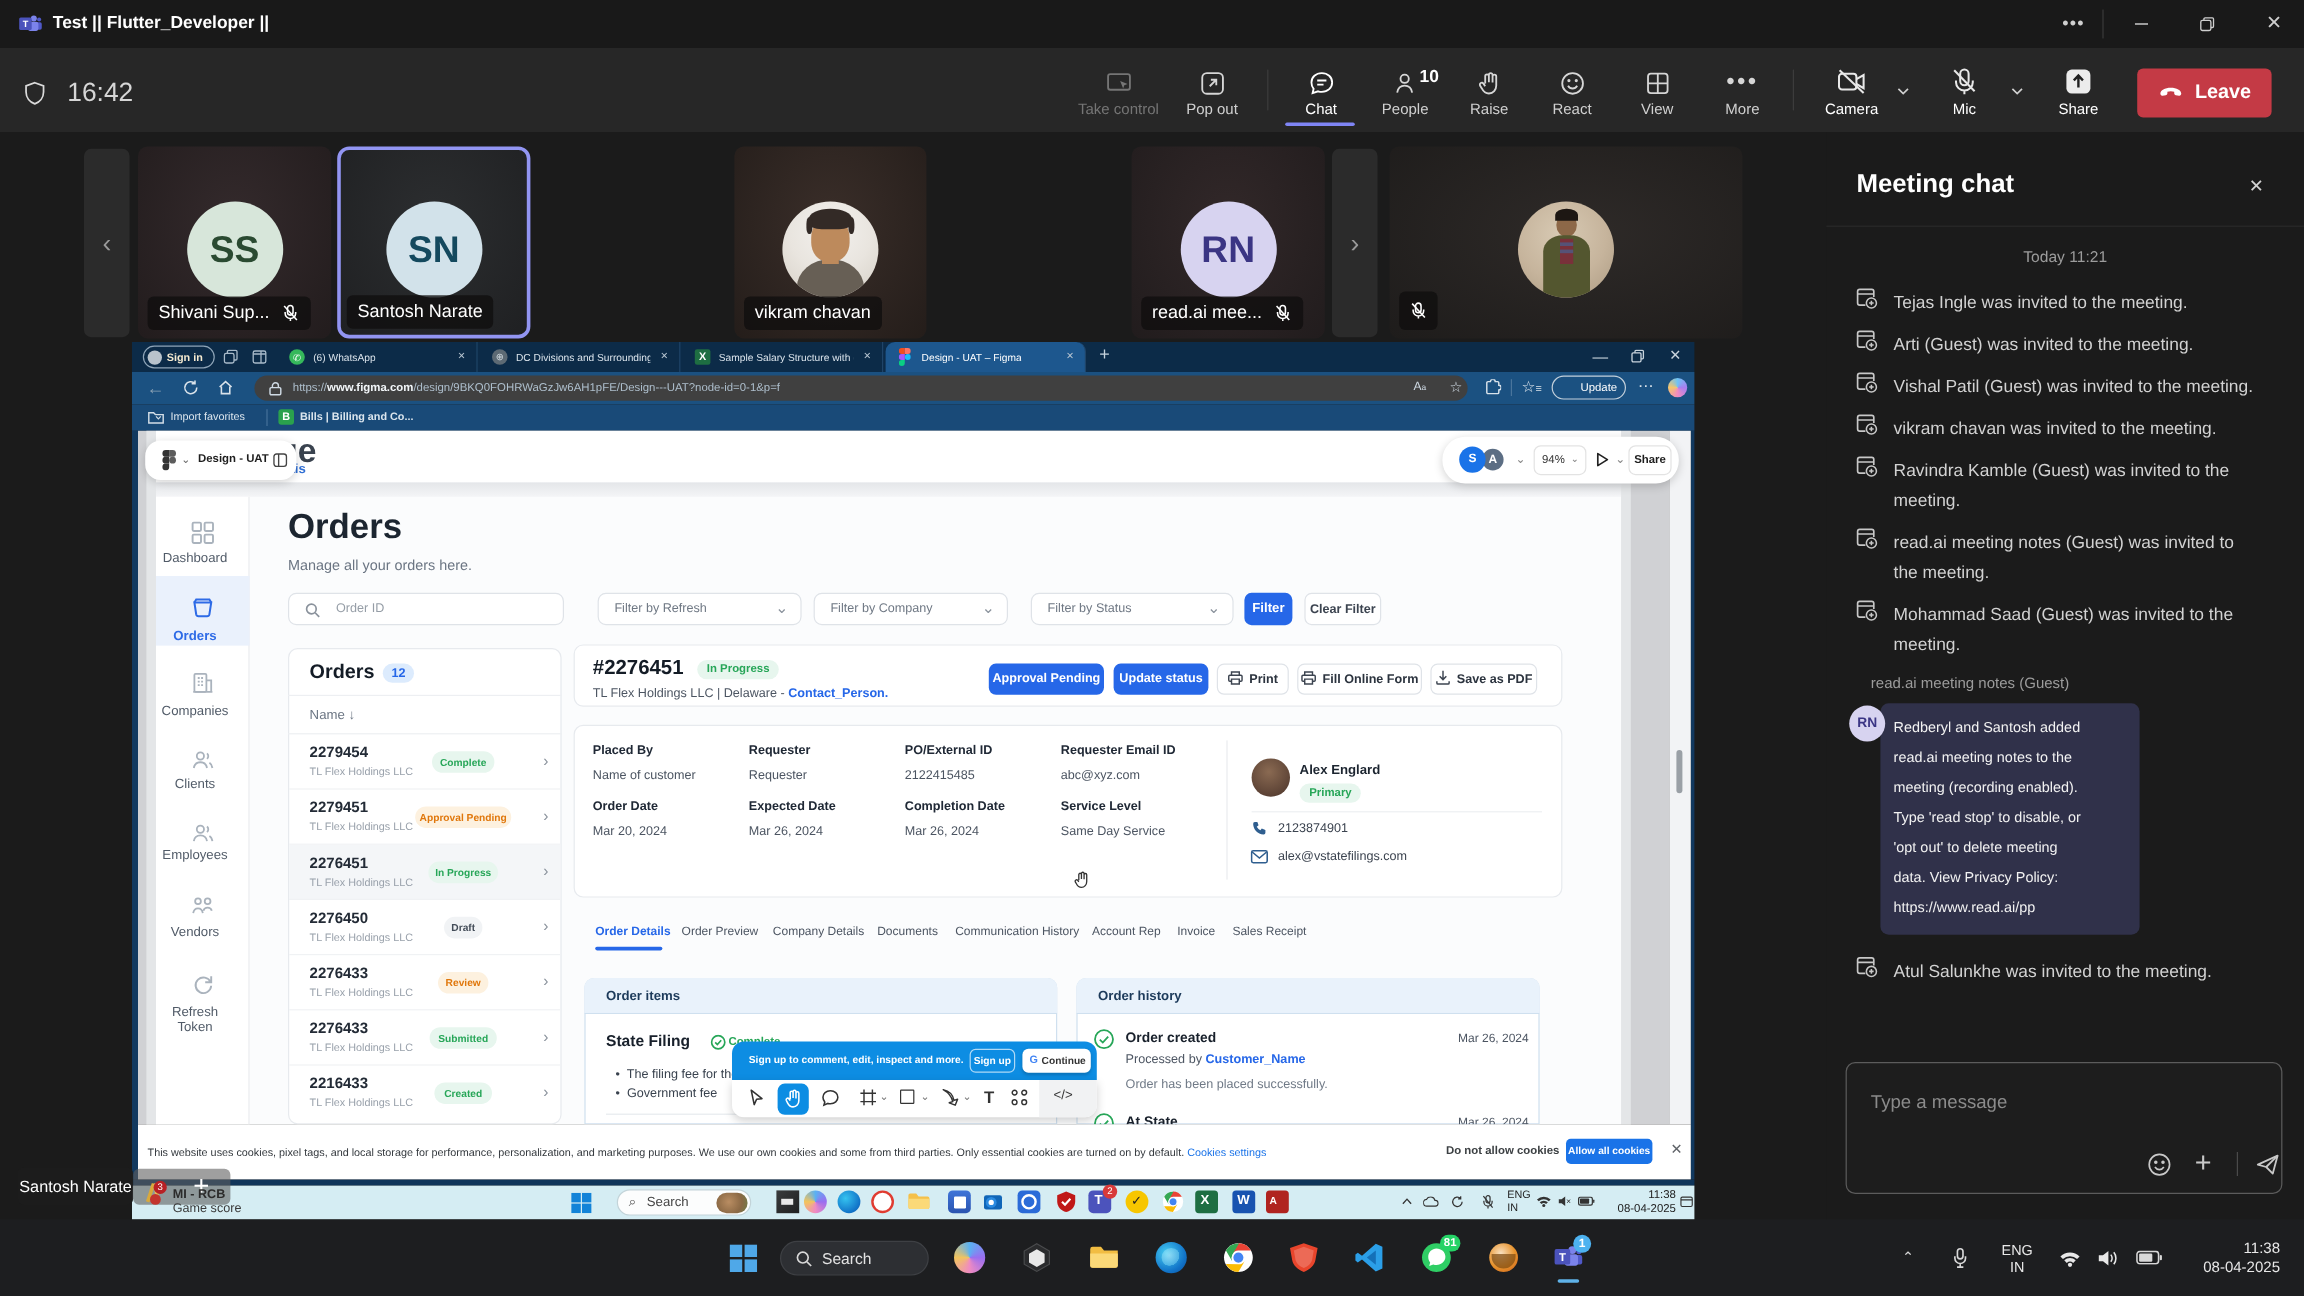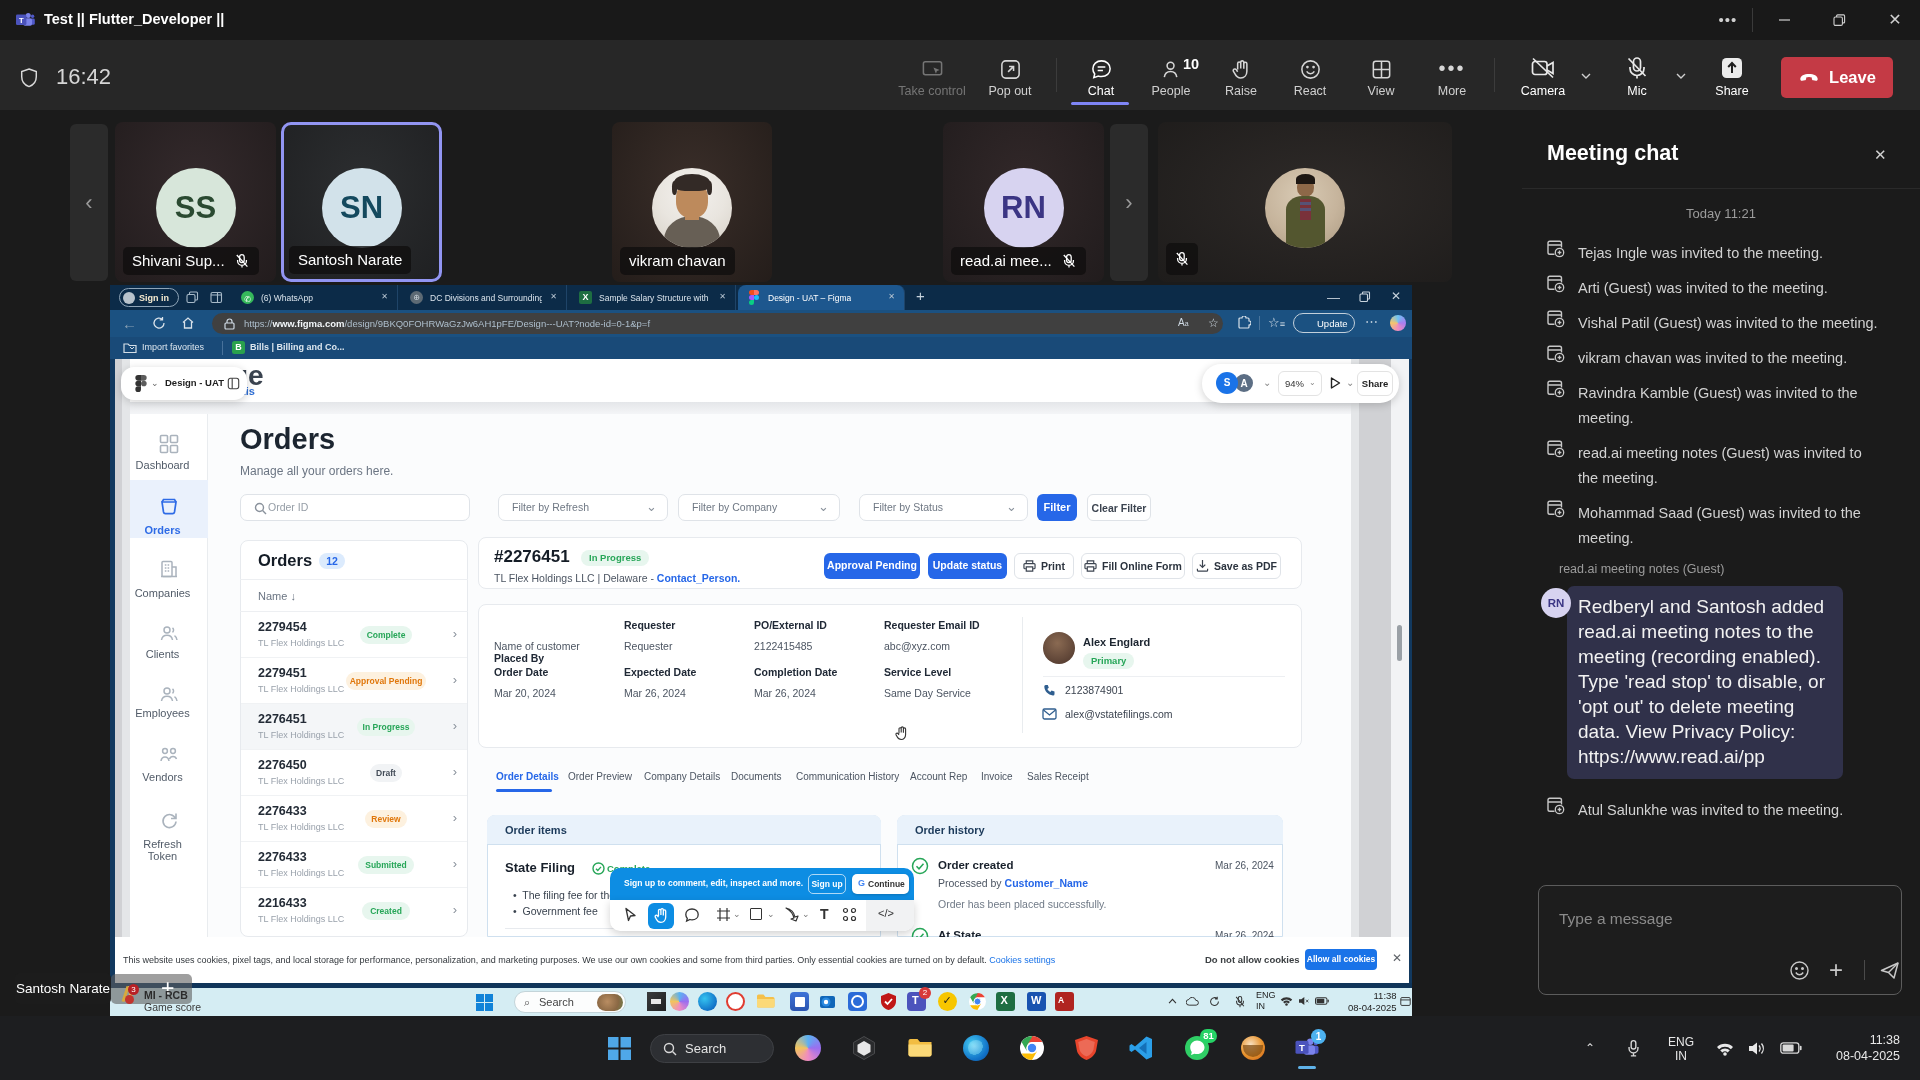--- a/index.html
+++ b/index.html
@@ -28,21 +28,21 @@
 .tile { position:absolute; top:12px; height:160px; border-radius:8px; overflow:hidden; }
 .avatar { position:absolute; left:50%; top:46px; transform:translateX(-50%); width:80px; height:80px; border-radius:50%; text-align:center; line-height:80px; font-size:31px; font-weight:600; }
 .nlabel { position:absolute; left:8px; bottom:7px; background:rgba(16,14,14,.78); border-radius:5px; color:#fff; font-size:15px; padding:5px 9px 6px; display:flex; align-items:center; gap:9px; }
 .chevstrip { position:absolute; top:14px; width:38px; height:157px; background:#2b2b2b; border-radius:6px; color:#9a9a9a; text-align:center; line-height:157px; font-size:22px; }
 
 
 #chat { position:absolute; left:1522px; top:110px; width:398px; height:906px; background:#1b1b1b; }
 #chat h2 { position:absolute; left:25px; top:31px; font-size:21.5px; color:#fff; font-weight:700; }
 .sysmsg { position:absolute; left:56px; width:330px; color:#d2d2d2; font-size:14.5px; line-height:24.5px; }
 .sysicon { position:absolute; left:23px; width:20px; height:20px; }
-#bubble { position:absolute; left:45px; top:476px; width:276px; background:#30314a; border-radius:7px; color:#f2f2f2; font-size:19px; line-height:25px; padding:8px 12px 10px 11px; }
+#bubble { position:absolute; left:45px; top:476px; width:216px; background:#30314a; border-radius:7px; color:#f2f2f2; font-size:12px; line-height:25px; padding:8px 12px 10px 11px; }
 #typebox { position:absolute; left:16px; top:775px; width:364px; height:110px; border:1px solid #5c5c5c; border-radius:8px; background:#1d1d1d; }
 
 
 #share { position:absolute; left:110px; top:285px; width:1302px; height:731px; }
 
 
 #taskbar { position:absolute; left:0; top:1016px; width:1920px; height:64px; background:#1d1e20; }
 .tab { position:absolute; top:0; width:167px; height:25px; border-right:1px solid #1f4468; }
 .sbt { position:absolute; left:0; width:65px; text-align:center; font-size:11px; color:#515b68; }
 .inpt { position:absolute; top:135px; height:27px; background:#fff; border:1px solid #dfe3e8; border-radius:7px; font-size:10.5px; line-height:25px; }
@@ -401,21 +401,21 @@
         </svg>
       <div class="sbt" style="top:479px;">Refresh Token</div>
 
       <div class="abs" style="left:110px;top:64px;font-size:29px;font-weight:700;color:#1c2530;">Orders</div>
       <div class="abs" style="left:110px;top:105px;font-size:12px;color:#6b7583;">Manage all your orders here.</div>
       <div class="inpt" style="left:110px;width:230px;">
         <svg style="position:absolute;left:13px;top:7px" width="13" height="13" viewBox="0 0 13 13" fill="none" stroke="#8a929c" stroke-width="1.4">
             <circle cx="5.5" cy="5.5" r="4"></circle>
             <path d="M8.6 8.6 L12 12"></path>
           </svg>
-        <span style="margin-left:27px;color:#959da6;">Order ID</span>
+        <span style="margin-left:39px;color:#959da6;">Order ID</span>
       </div>
       <div class="inpt" style="left:368px;width:170px;"><span style="margin-left:13px;color:#6f7884;">Filter by Refresh</span><span class="chev">⌄</span></div>
       <div class="inpt" style="left:548px;width:162px;"><span style="margin-left:13px;color:#6f7884;">Filter by Company</span><span class="chev">⌄</span></div>
       <div class="inpt" style="left:729px;width:169px;"><span style="margin-left:13px;color:#6f7884;">Filter by Status</span><span class="chev">⌄</span></div>
       <div class="abs" style="left:907px;top:135px;width:40px;height:27px;background:#2667e8;border-radius:6px;color:#fff;font-size:11px;font-weight:700;text-align:center;line-height:27px;">Filter</div>
       <div class="abs" style="left:957px;top:135px;width:64px;height:27px;background:#fff;border:1px solid #dfe3e8;border-radius:6px;color:#3c4450;font-size:10.5px;font-weight:700;text-align:center;line-height:26px;">Clear Filter</div>
 
       <div class="abs" style="left:110px;top:181px;width:228px;height:397px;background:#fff;border:1px solid #e7eaee;border-radius:8px;"></div>
       <div class="abs" style="left:128px;top:192px;font-size:16.5px;font-weight:700;color:#141c26;">Orders</div>
       <div class="abs" style="left:189px;top:194px;width:26px;height:16px;background:#dcebfd;border-radius:8px;color:#2667e8;font-size:10.5px;font-weight:700;text-align:center;line-height:16px;">12</div>
@@ -477,21 +477,21 @@
             <path d="M3.5 4 V1 h7 v3 M3.5 9.5 H2 a1 1 0 0 1 -1 -1 V5 a1 1 0 0 1 1-1 h10 a1 1 0 0 1 1 1 v3.5 a1 1 0 0 1 -1 1 h-1.5 M3.5 7.5 h7 V12 h-7 Z"></path>
           </svg>Print</div>
       <div class="bbtn" style="left:951px;width:104px;"><svg width="13" height="12" viewBox="0 0 14 13" fill="none" stroke="#3c4450" stroke-width="1.3" style="vertical-align:-2px;margin-right:5px">
             <path d="M3.5 4 V1 h7 v3 M3.5 9.5 H2 a1 1 0 0 1 -1 -1 V5 a1 1 0 0 1 1-1 h10 a1 1 0 0 1 1 1 v3.5 a1 1 0 0 1 -1 1 h-1.5 M3.5 7.5 h7 V12 h-7 Z"></path>
           </svg>Fill Online Form</div>
       <div class="bbtn" style="left:1062px;width:89px;"><svg width="13" height="13" viewBox="0 0 14 14" fill="none" stroke="#3c4450" stroke-width="1.3" style="vertical-align:-2px;margin-right:5px">
             <path d="M7 1 v7.5 M4 6 l3 3 3 -3 M1.5 10.5 V12 a1 1 0 0 0 1 1 h9 a1 1 0 0 0 1 -1 v-1.5"></path>
           </svg>Save as PDF</div>
 
       <div class="abs" style="left:348px;top:245px;width:824px;height:144px;background:#fff;border:1px solid #e7eaee;border-radius:8px;"></div>
-      <div class="flab" style="left:364px;top:260px;margin-top:33px;">Placed By</div>
+      <div class="flab" style="left:364px;top:260px;">Placed By</div>
         <div class="fval" style="left:364px;top:281px;">Name of customer</div>
       <div class="flab" style="left:494px;top:260px;">Requester</div>
         <div class="fval" style="left:494px;top:281px;">Requester</div>
       <div class="flab" style="left:624px;top:260px;">PO/External ID</div>
         <div class="fval" style="left:624px;top:281px;">2122415485</div>
       <div class="flab" style="left:754px;top:260px;">Requester Email ID</div>
         <div class="fval" style="left:754px;top:281px;">abc@xyz.com</div>
       <div class="flab" style="left:364px;top:307px;">Order Date</div>
         <div class="fval" style="left:364px;top:328px;">Mar 20, 2024</div>
       <div class="flab" style="left:494px;top:307px;">Expected Date</div>

